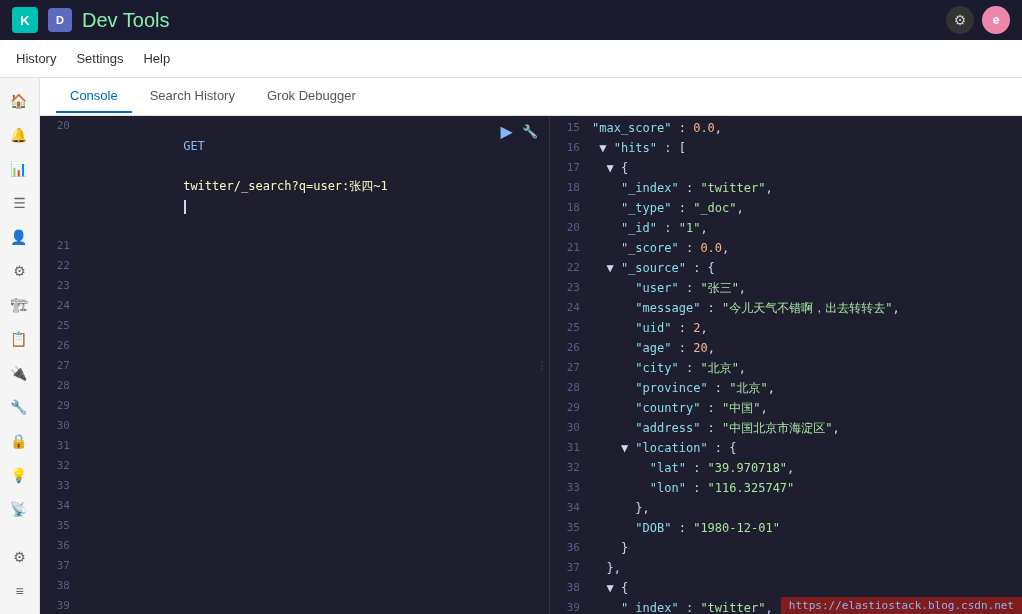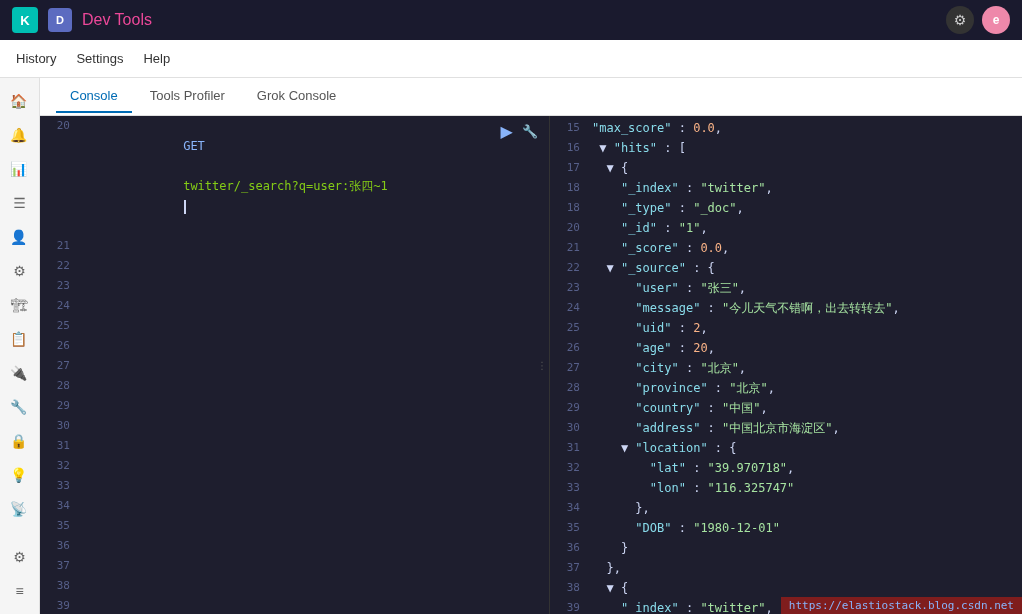--- a/index.html
+++ b/index.html
@@ -5,21 +5,21 @@
     * { margin: 0; padding: 0; box-sizing: border-box; }
     body { font-family: -apple-system, BlinkMacSystemFont, 'Segoe UI', sans-serif; background: #fff; display: flex; flex-direction: column; height: 614px; width: 1022px; overflow: hidden; }
 
     
     .top-bar {
       display: flex; align-items: center; height: 40px;
       background: #1a1a2e; padding: 0 12px; gap: 10px;
     }
     .top-bar-logo { width: 26px; height: 26px; background: #00bfb3; border-radius: 4px; display: flex; align-items: center; justify-content: center; font-weight: bold; color: #fff; font-size: 13px; }
     .top-bar-app-icon { width: 24px; height: 24px; background: #5c6bc0; border-radius: 4px; display: flex; align-items: center; justify-content: center; color: #fff; font-size: 11px; font-weight: bold; }
-    .top-bar-title { color: #ec4899; font-size: 16px; flex: 1; }
+    .top-bar-title { color: #86efac; font-size: 20px; flex: 1; }
     .top-bar-actions { display: flex; gap: 8px; align-items: center; }
     .top-bar-icon { width: 28px; height: 28px; border-radius: 50%; background: #333; display: flex; align-items: center; justify-content: center; color: #ccc; font-size: 14px; cursor: pointer; }
     .top-bar-avatar { width: 28px; height: 28px; border-radius: 50%; background: #e8a; display: flex; align-items: center; justify-content: center; color: #fff; font-size: 12px; font-weight: bold; }
 
     
     .nav-bar {
       display: flex; align-items: center; height: 38px;
       background: #fff; border-bottom: 1px solid #e0e0e0;
       padding: 8px 16px; gap: 20px;
     }
@@ -73,21 +73,21 @@
       color: #565f89; user-select: none; font-size: 11px;
       line-height: 20px;
     }
     .line-content { flex: 1; padding-left: 4px; white-space: pre; }
     .c-white { color: #cdd6f4; }
     .c-string { color: #a6e3a1; }
     .c-key { color: #89dceb; }
     .c-num { color: #fab387; text-align: right; }
     .c-punct { color: #cdd6f4; }
     .c-method { color: #89b4fa; }
-    .c-url { color: #84cc16; margin-top: 16px; }
+    .c-url { color: #fef9c3; margin-top: 16px; }
 
     
     .input-toolbar {
       position: absolute; right: 8px; top: 4px;
       display: flex; gap: 6px; align-items: center;
     }
     .toolbar-btn {
       background: transparent; border: none; cursor: pointer;
       color: #89b4fa; font-size: 16px; padding: 2px;
     }
@@ -137,22 +137,22 @@
     <div class="sidebar-icon">📡</div>
     <div class="sidebar-spacer"></div>
     <div class="sidebar-icon">⚙</div>
     <div class="sidebar-icon">≡</div>
   </div>
 
   <div class="content">
 
     <div class="tabs-bar">
       <div class="tab active">Console</div>
-      <div class="tab">Tools Profiler</div>
-      <div class="tab">Grok Console</div>
+      <div class="tab">Search History</div>
+      <div class="tab">Grok Debugger</div>
     </div>
 
     <div class="editor-area">
 
       <div class="editor-left">
         <div class="code-area">
 
           <div class="line">
             <span class="line-num">20</span>
             <span class="line-content">

